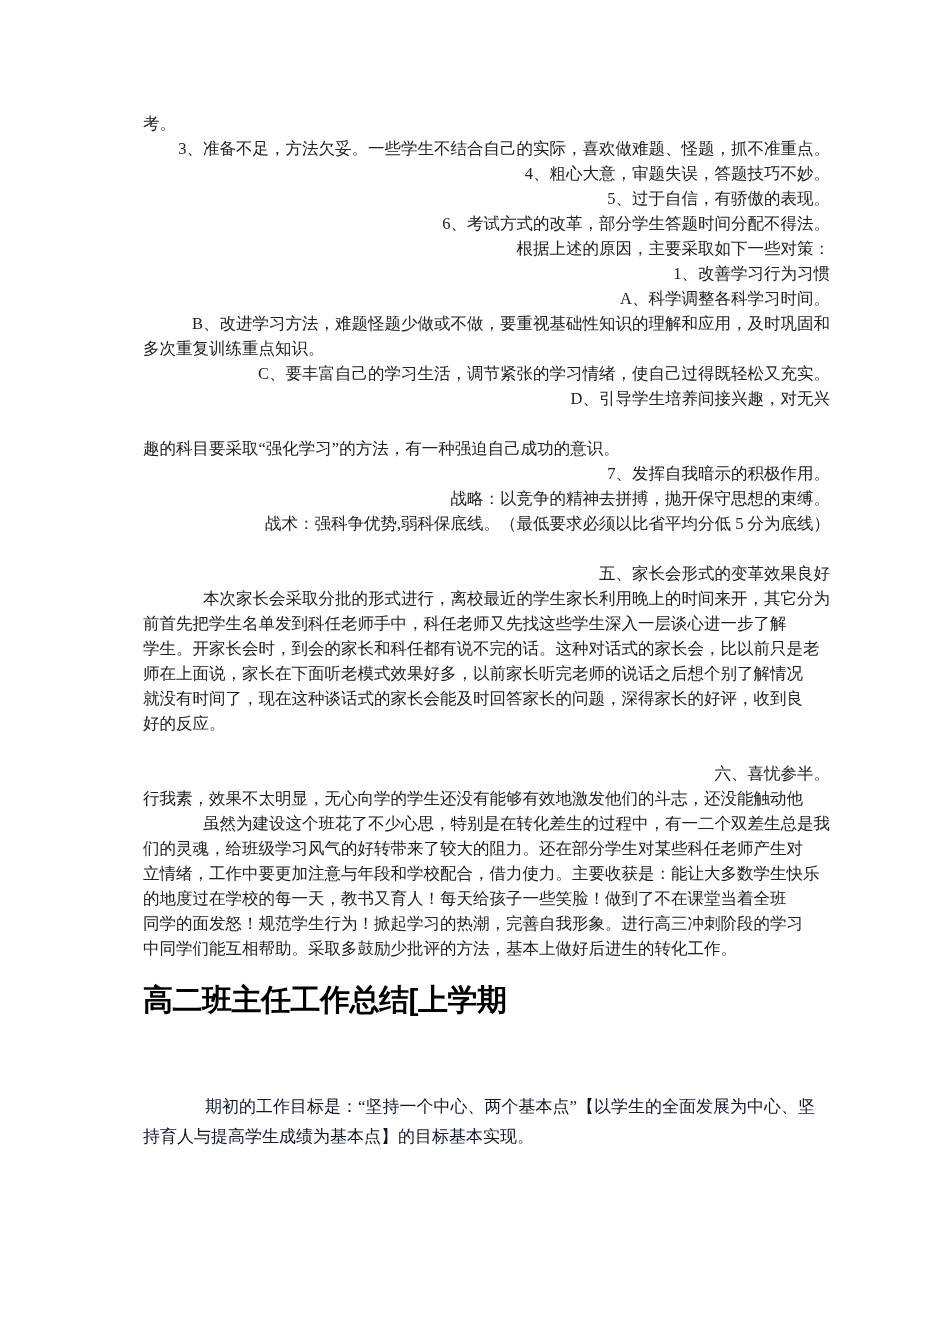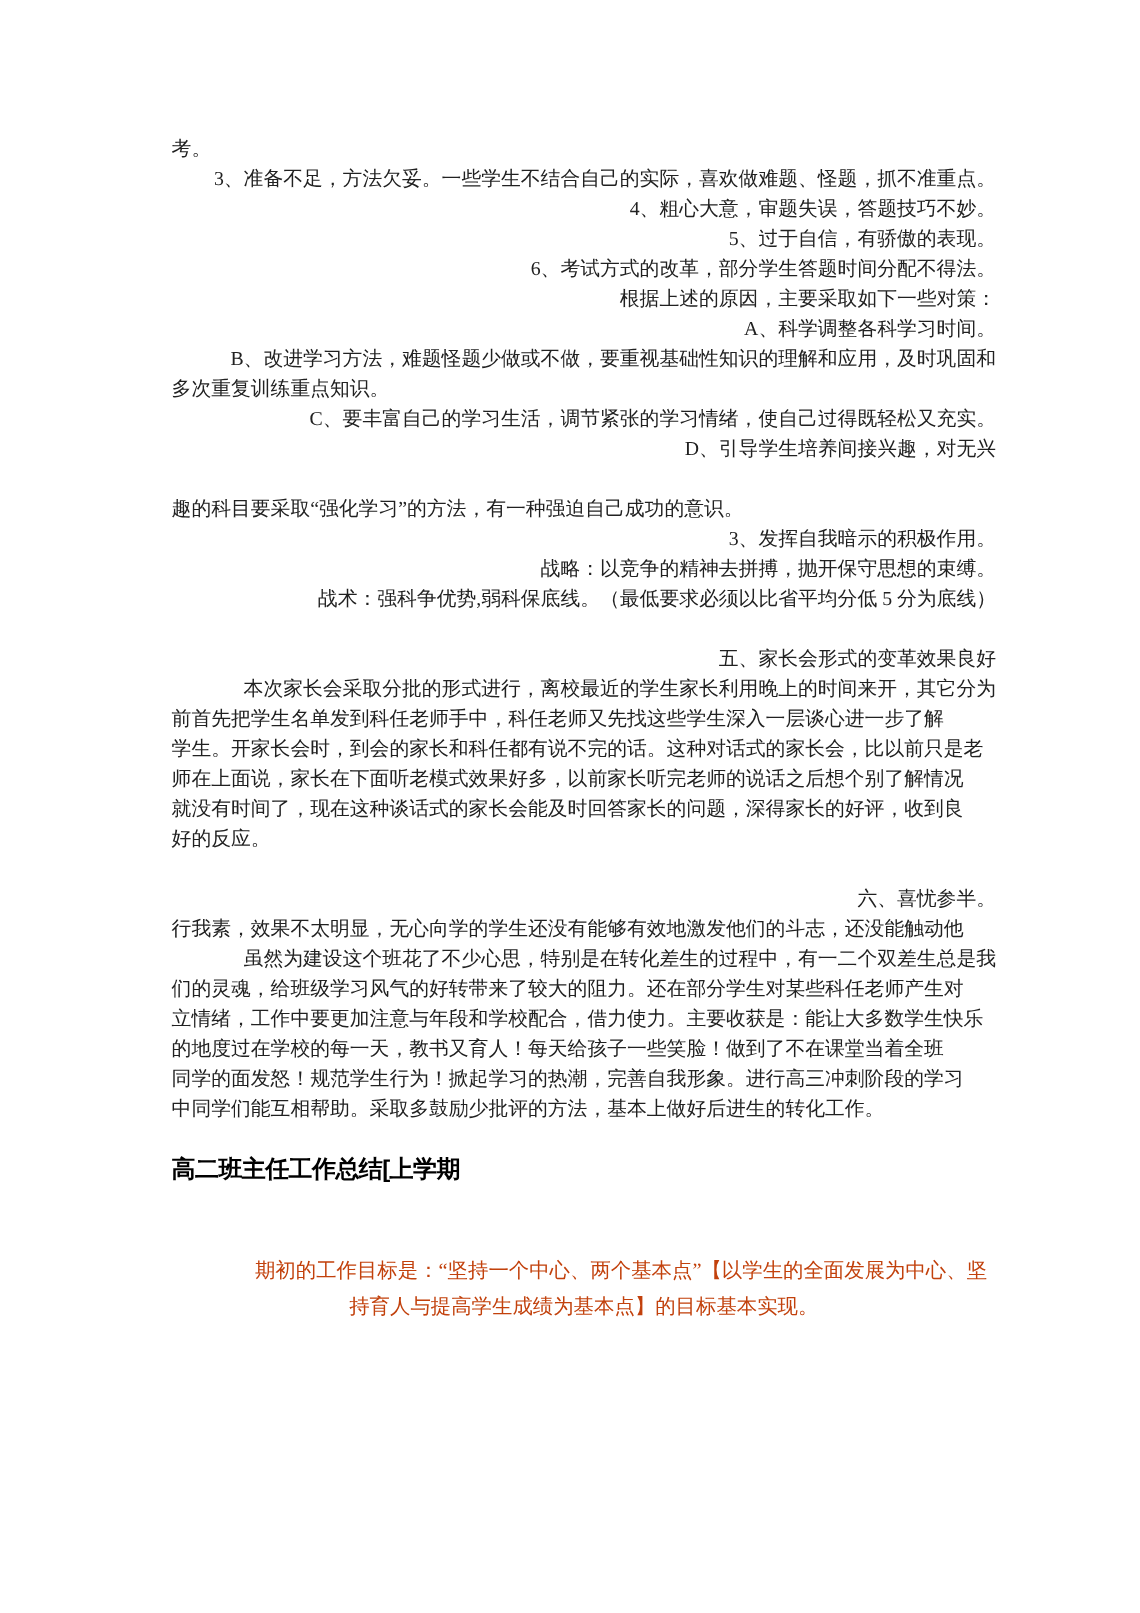--- a/index.html
+++ b/index.html
@@ -28,56 +28,56 @@
     white-space: nowrap;
   }
   .line.ind { padding-left: 32px; text-align: right; }
   .line.ind2 { padding-left: 62px; }
   .heading {
     margin: 22px 0 0 0;
     padding: 0;
     color: #000000;
     font-family: "Liberation Sans", "DejaVu Sans", sans-serif;
     font-weight: 700;
-    font-size: 20px;
+    font-size: 30px;
     line-height: 34px;
     letter-spacing: -0.5px;
     white-space: nowrap;
   }
   .closing {
-    margin-top: 52px;
-    color: #c2410c;
+    margin-top: 75px;
+    color: #0f172a;
     font-size: 17px;
-    text-align: center;
   }
   .closing .line {
     height: 30px;
     line-height: 30px;
     white-space: nowrap;
   }
 </style>
 </head>
 <body>
 
 <div class="page">
   <div class="doc-body">
       <div class="line">考。</div>
       <div class="line ind">3、准备不足，方法欠妥。一些学生不结合自己的实际，喜欢做难题、怪题，抓不准重点。</div>
       <div class="line ind">4、粗心大意，审题失误，答题技巧不妙。</div>
       <div class="line ind">5、过于自信，有骄傲的表现。</div>
       <div class="line ind">6、考试方式的改革，部分学生答题时间分配不得法。</div>
       <div class="line ind">根据上述的原因，主要采取如下一些对策：</div>
+      <div class="line ind">1、改善学习行为习惯</div>
       <div class="line ind">A、科学调整各科学习时间。</div>
       <div class="line ind">B、改进学习方法，难题怪题少做或不做，要重视基础性知识的理解和应用，及时巩固和</div>
       <div class="line">多次重复训练重点知识。</div>
       <div class="line ind">C、要丰富自己的学习生活，调节紧张的学习情绪，使自己过得既轻松又充实。</div>
       <div class="line ind">D、引导学生培养间接兴趣，对无兴</div>
       <div class="line">&nbsp;</div>
       <div class="line">趣的科目要采取“强化学习”的方法，有一种强迫自己成功的意识。</div>
-      <div class="line ind">3、发挥自我暗示的积极作用。</div>
+      <div class="line ind">7、发挥自我暗示的积极作用。</div>
       <div class="line ind">战略：以竞争的精神去拼搏，抛开保守思想的束缚。</div>
       <div class="line ind">战术：强科争优势,弱科保底线。（最低要求必须以比省平均分低 5 分为底线）</div>
       <div class="line">&nbsp;</div>
       <div class="line ind">五、家长会形式的变革效果良好</div>
       <div class="line ind">本次家长会采取分批的形式进行，离校最近的学生家长利用晚上的时间来开，其它分为</div>
       <div class="line">前首先把学生名单发到科任老师手中，科任老师又先找这些学生深入一层谈心进一步了解</div>
       <div class="line">学生。开家长会时，到会的家长和科任都有说不完的话。这种对话式的家长会，比以前只是老</div>
       <div class="line">师在上面说，家长在下面听老模式效果好多，以前家长听完老师的说话之后想个别了解情况</div>
       <div class="line">就没有时间了，现在这种谈话式的家长会能及时回答家长的问题，深得家长的好评，收到良</div>
       <div class="line">好的反应。</div>

